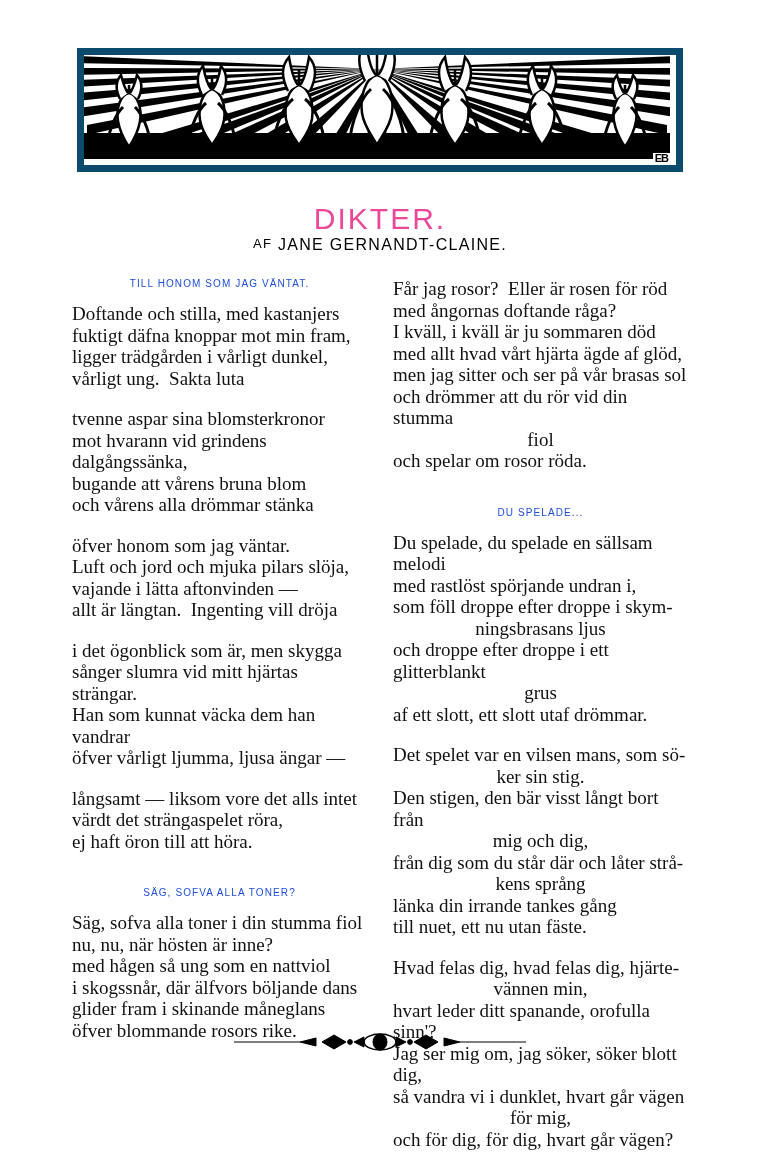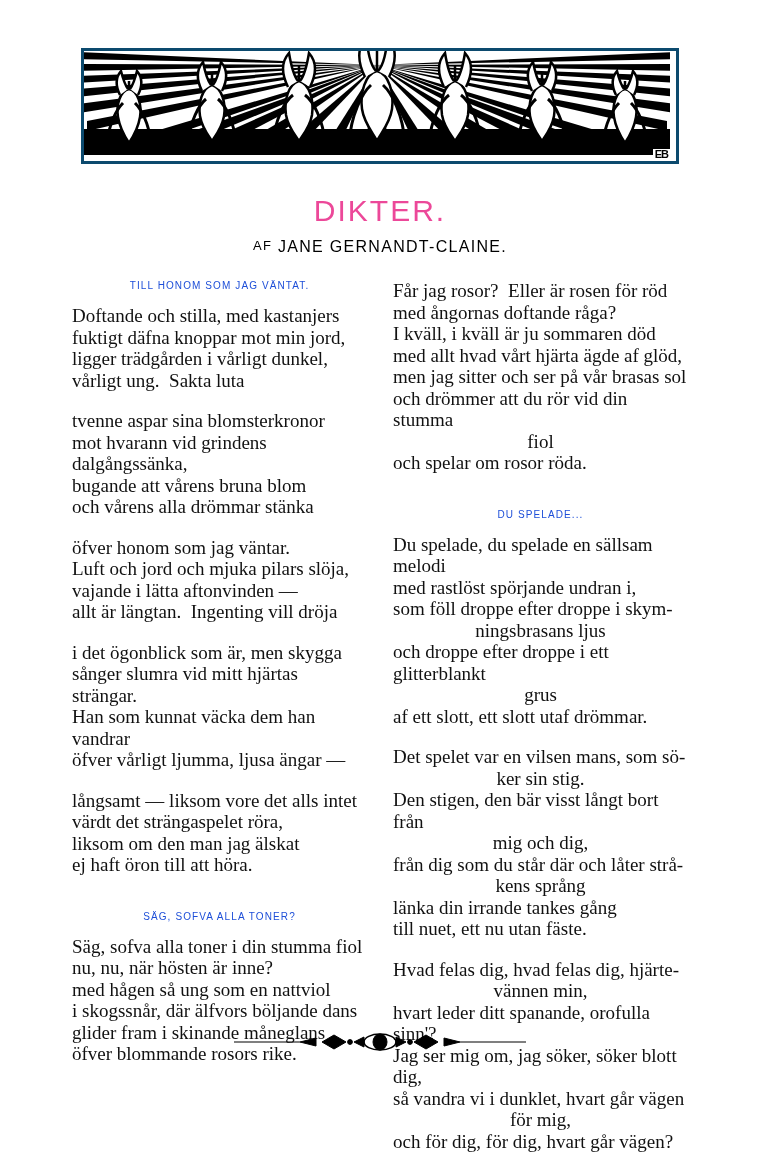--- a/index.html
+++ b/index.html
@@ -27,21 +27,21 @@
   .ornament-wrap {
     width: 100%;
     display: flex;
     justify-content: center;
     padding-top: 48px;
   }
   .ornament {
     position: relative;
     width: 592px;
     height: 110px;
-    border: 3px solid #0c4a6e;
+    border: 7px solid #0c4a6e;
     background: #ffffff;
     overflow: hidden;
   }
   .ornament svg { display: block; }
   .ornament .monogram {
     position: absolute;
     right: 6px;
     bottom: 1px;
     font-family: "Liberation Sans", sans-serif;
     font-size: 11px;
@@ -61,21 +61,21 @@
     letter-spacing: 2px;
     margin-top: 30px;
     font-weight: normal;
     color: #ec4899;
   }
   .byline {
     text-align: center;
     font-family: "Liberation Sans", sans-serif;
     font-size: 16px;
     letter-spacing: 1.3px;
-    margin-top: 10px;
+    margin-top: 0;
     color: #000;
   }
   .byline .af {
     font-size: 13px;
     vertical-align: 2px;
   }
 
   
   .columns {
     display: flex;
@@ -234,21 +234,21 @@
   <div class="byline">
     <span class="af">AF</span>
     <span>JANE GERNANDT-CLAINE.</span>
   </div>
 
   <div class="columns">
     <div class="col col-left">
         <div class="poem-title">TILL HONOM SOM JAG VÄNTAT.</div>
         <div class="stanza">
           <div class="line">Doftande och stilla, med kastanjers</div>
-          <div class="line">fuktigt däfna knoppar mot min jord,</div>
+          <div class="line">fuktigt däfna knoppar mot min fram,</div>
           <div class="line">ligger trädgården i vårligt dunkel,</div>
           <div class="line">vårligt ung.  Sakta luta</div>
         </div>
         <div class="stanza">
           <div class="line">tvenne aspar sina blomsterkronor</div>
           <div class="line">mot hvarann vid grindens dalgångssänka,</div>
           <div class="line">bugande att vårens bruna blom</div>
           <div class="line">och vårens alla drömmar stänka</div>
         </div>
         <div class="stanza">
@@ -259,21 +259,20 @@
         </div>
         <div class="stanza">
           <div class="line">i det ögonblick som är, men skygga</div>
           <div class="line">sånger slumra vid mitt hjärtas strängar.</div>
           <div class="line">Han som kunnat väcka dem han vandrar</div>
           <div class="line">öfver vårligt ljumma, ljusa ängar —</div>
         </div>
         <div class="stanza">
           <div class="line">långsamt — liksom vore det alls intet</div>
           <div class="line">värdt det strängaspelet röra,</div>
-          <div class="line">liksom om den man jag älskat</div>
           <div class="line">ej haft öron till att höra.</div>
         </div>
         <div class="gap-before-title"></div>
         <div class="poem-title">SÄG, SOFVA ALLA TONER?</div>
         <div class="stanza">
           <div class="line">Säg, sofva alla toner i din stumma fiol</div>
           <div class="line">nu, nu, när hösten är inne?</div>
           <div class="line">med hågen så ung som en nattviol</div>
           <div class="line">i skogssnår, där älfvors böljande dans</div>
           <div class="line">glider fram i skinande måneglans</div>

